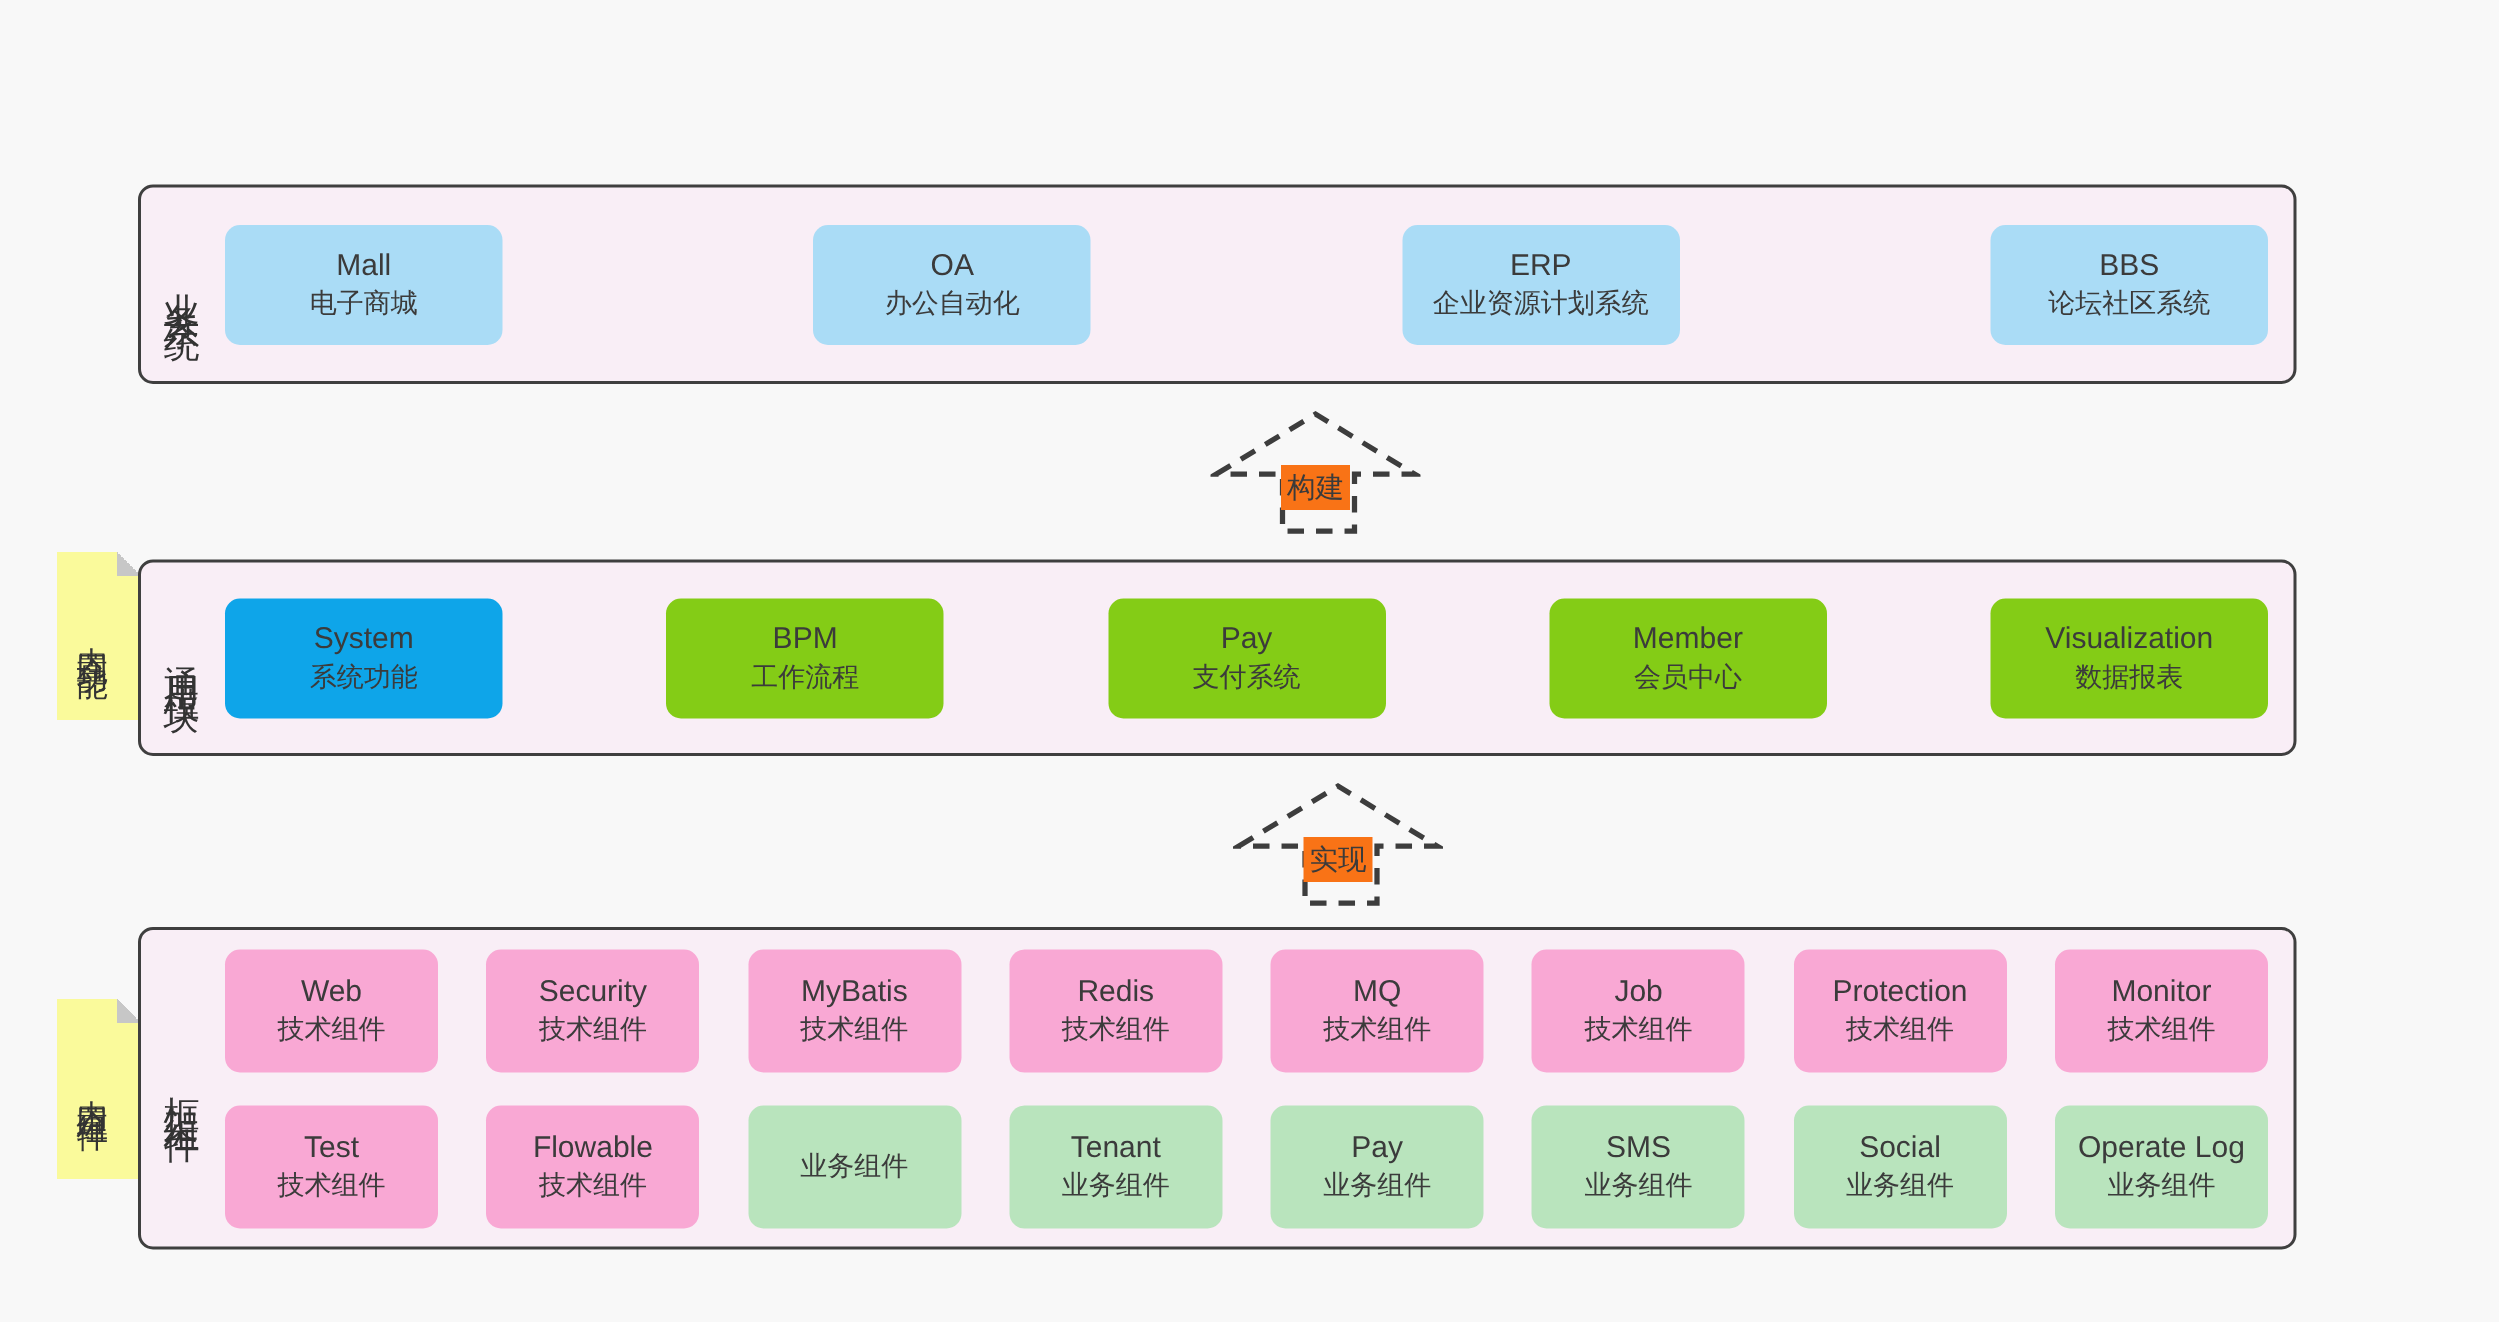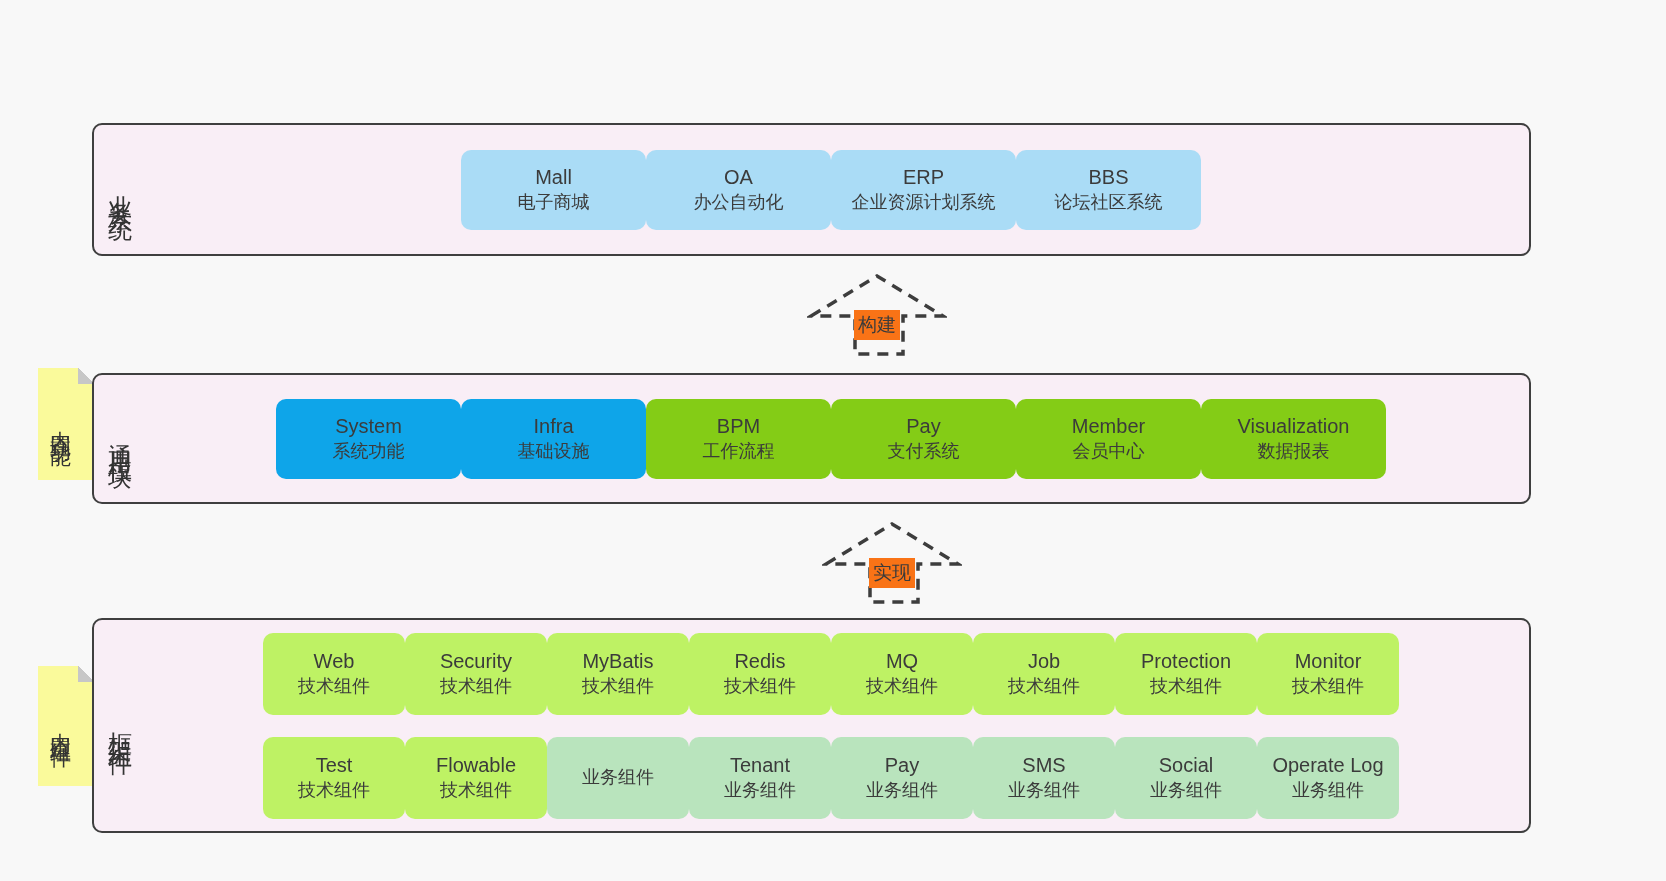--- a/index.html
+++ b/index.html
@@ -22,37 +22,37 @@
   #panel-business   { top:123px; height:133px; }
   #panel-modules    { top:373px; height:131px; }
   #panel-components { top:618px; height:215px; }
 
   .panel-label {
     writing-mode:vertical-rl; text-orientation:upright;
     font-size:24px; letter-spacing:7px; line-height:1;
     color:#333; margin-left:14px; flex:0 0 auto;
     user-select:none;
   }
-  .boxes { flex:1 1 auto; display:flex; flex-direction:column; gap:22px; padding:0 17px 0 18px;align-items:center; }
+  .boxes { flex:1 1 auto; display:flex; flex-direction:column; gap:22px; padding:0 17px 0 18px; }
   .row { display:flex; justify-content:space-between; }
 
   
   .box {
     border-radius:10px;
     display:flex; flex-direction:column; align-items:center; justify-content:center;
     text-align:center; box-sizing:border-box; padding:4px 6px;
   }
   .box .t { font-size:20px; line-height:1.3; }
   .box .s { font-size:18px; line-height:1.4; }
   .w-wide   { width:185px; height:80px; }
   .w-narrow { width:142px; height:82px; }
   .c-blue       { background:#aadcf6; }
   .c-red        { background:#0ea5e9; }
   .c-pink       { background:#84cc16; }
-  .c-green      { background:#bef264; }
+  .c-green      { background:#f9a8d4; }
   .c-lightgreen { background:#b9e4bd; }
 
   
   .sticky {
     position:absolute; left:38px; width:56px;
     background:#fafa9b; z-index:1;
     display:flex; align-items:center; justify-content:center;
   }
   #sticky-functions  { top:368px; height:112px; }
   #sticky-components { top:666px; height:120px; }
@@ -129,24 +129,20 @@
   </div>
 
   <div class="panel" id="panel-modules">
     <div class="panel-label">通用模块</div>
     <div class="boxes">
       <div class="row">
         <div class="box w-wide c-red">
           <div class="t">System</div>
           <div class="s">系统功能</div>
         </div>
-        <div class="box w-wide c-red">
-          <div class="t">Infra</div>
-          <div class="s">基础设施</div>
-        </div>
         <div class="box w-wide c-pink">
           <div class="t">BPM</div>
           <div class="s">工作流程</div>
         </div>
         <div class="box w-wide c-pink">
           <div class="t">Pay</div>
           <div class="s">支付系统</div>
         </div>
         <div class="box w-wide c-pink">
           <div class="t">Member</div>

